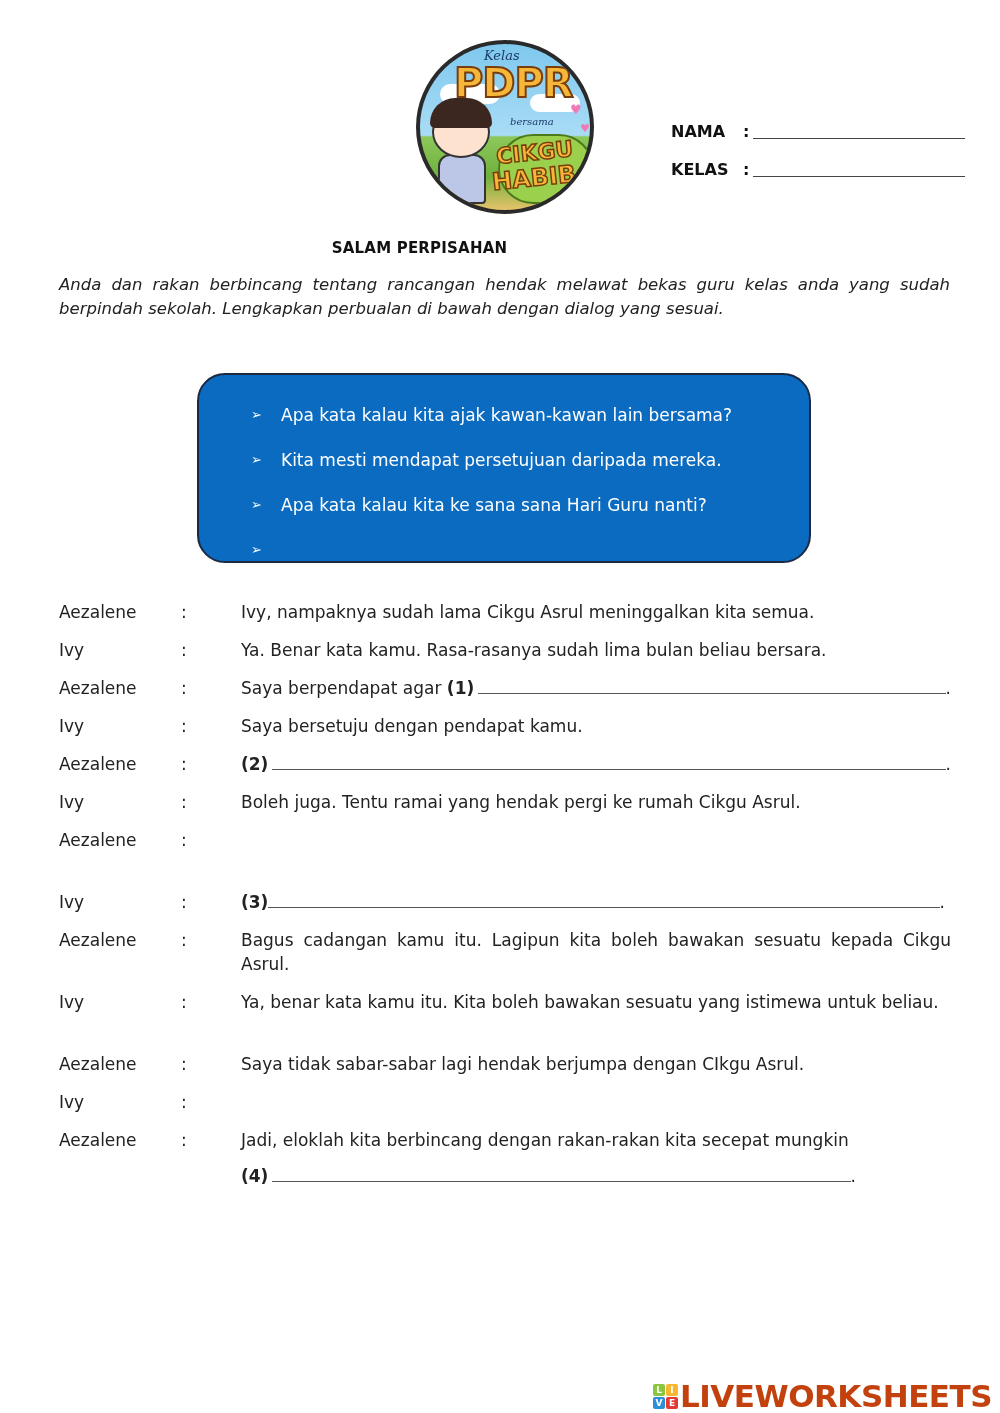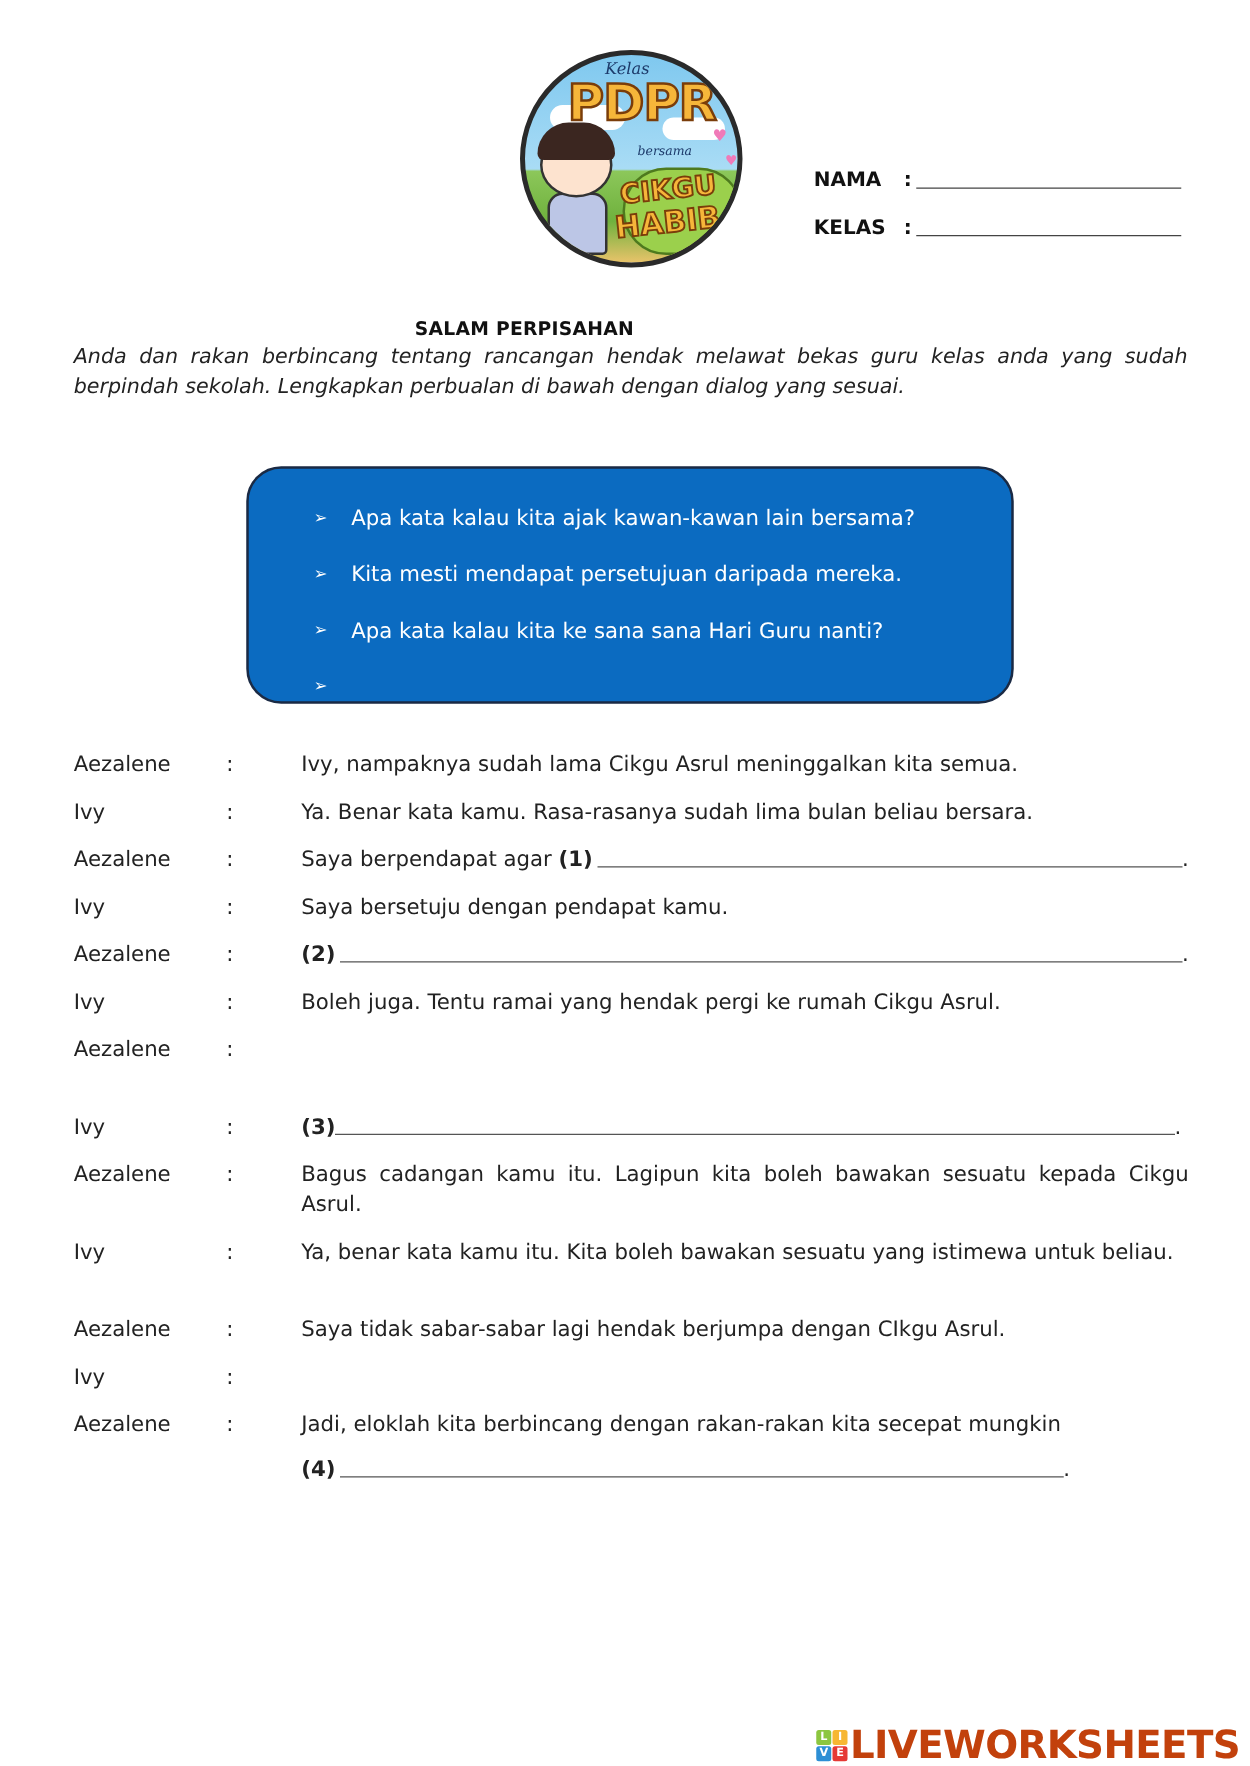--- a/index.html
+++ b/index.html
@@ -17,26 +17,26 @@
     .logo .bersama { position: absolute; left: 90px; top: 72px; font-family: "DejaVu Serif", serif; font-style: italic; font-size: 10px; color: #1d3b6b; }
     .logo .bush { position: absolute; left: 78px; top: 90px; width: 96px; height: 70px; background: #9bd04c; border-radius: 40px; border: 2px solid #4e7a1e; }
     .logo .cikgu { position: absolute; left: 76px; top: 96px; font-weight: bold; font-size: 22px; color: #f6b63a; -webkit-text-stroke: 1.5px #7a3d0a; transform: rotate(-6deg); }
     .logo .habib { position: absolute; left: 72px; top: 120px; font-weight: bold; font-size: 24px; color: #f6b63a; -webkit-text-stroke: 1.5px #7a3d0a; transform: rotate(-6deg); }
     .logo .head { position: absolute; left: 12px; top: 62px; width: 58px; height: 52px; border-radius: 50%; background: #fde3cf; border: 2px solid #333; }
     .logo .hat { position: absolute; left: 10px; top: 54px; width: 62px; height: 30px; border-radius: 30px 30px 6px 6px; background: #3b2620; }
     .logo .bodyc { position: absolute; left: 18px; top: 110px; width: 48px; height: 50px; background: #bcc6e6; border: 2px solid #333; border-radius: 12px 12px 4px 4px; }
     .logo .heart1 { position: absolute; left: 150px; top: 58px; color: #f07ab8; font-size: 13px; }
     .logo .heart2 { position: absolute; left: 160px; top: 78px; color: #f07ab8; font-size: 11px; }
 
-    .field { position: absolute; left: 651px; font-weight: bold; font-size: 16px; color: #111; display: flex; align-items: flex-end; margin-top: 12px; }
+    .field { position: absolute; left: 671px; font-weight: bold; font-size: 16px; color: #111; display: flex; align-items: flex-end; }
     .field .lbl { width: 72px; }
     .field .colon { width: 10px; }
     .field .line { width: 212px; border-bottom: 1.5px solid #444; height: 16px; margin-bottom: 2px; }
 
-    .title { position: absolute; top: 254px; left: 0; width: 839px; text-align: center; font-weight: bold; font-size: 15px; color: #111; letter-spacing: 0.2px; }
+    .title { position: absolute; top: 239px; left: 0; width: 839px; text-align: center; font-weight: bold; font-size: 15px; color: #111; letter-spacing: 0.2px; }
 
     .instruction { position: absolute; left: 59px; top: 273px; width: 891px; font-style: italic; font-size: 16.5px; line-height: 24px; text-align: justify; text-align-last: left; color: #222; }
 
     .answer-box {
       position: absolute; left: 197px; top: 373px; width: 614px; height: 190px;
       background: #0b6bc1; border: 2px solid #1a2a44; border-radius: 28px;
       padding-top: 17px;
     }
     .answer-item { display: flex; align-items: center; height: 45px; padding-left: 52px; color: #fff; font-size: 17px; }
     .answer-item .arrow { width: 30px; font-size: 13px; }

